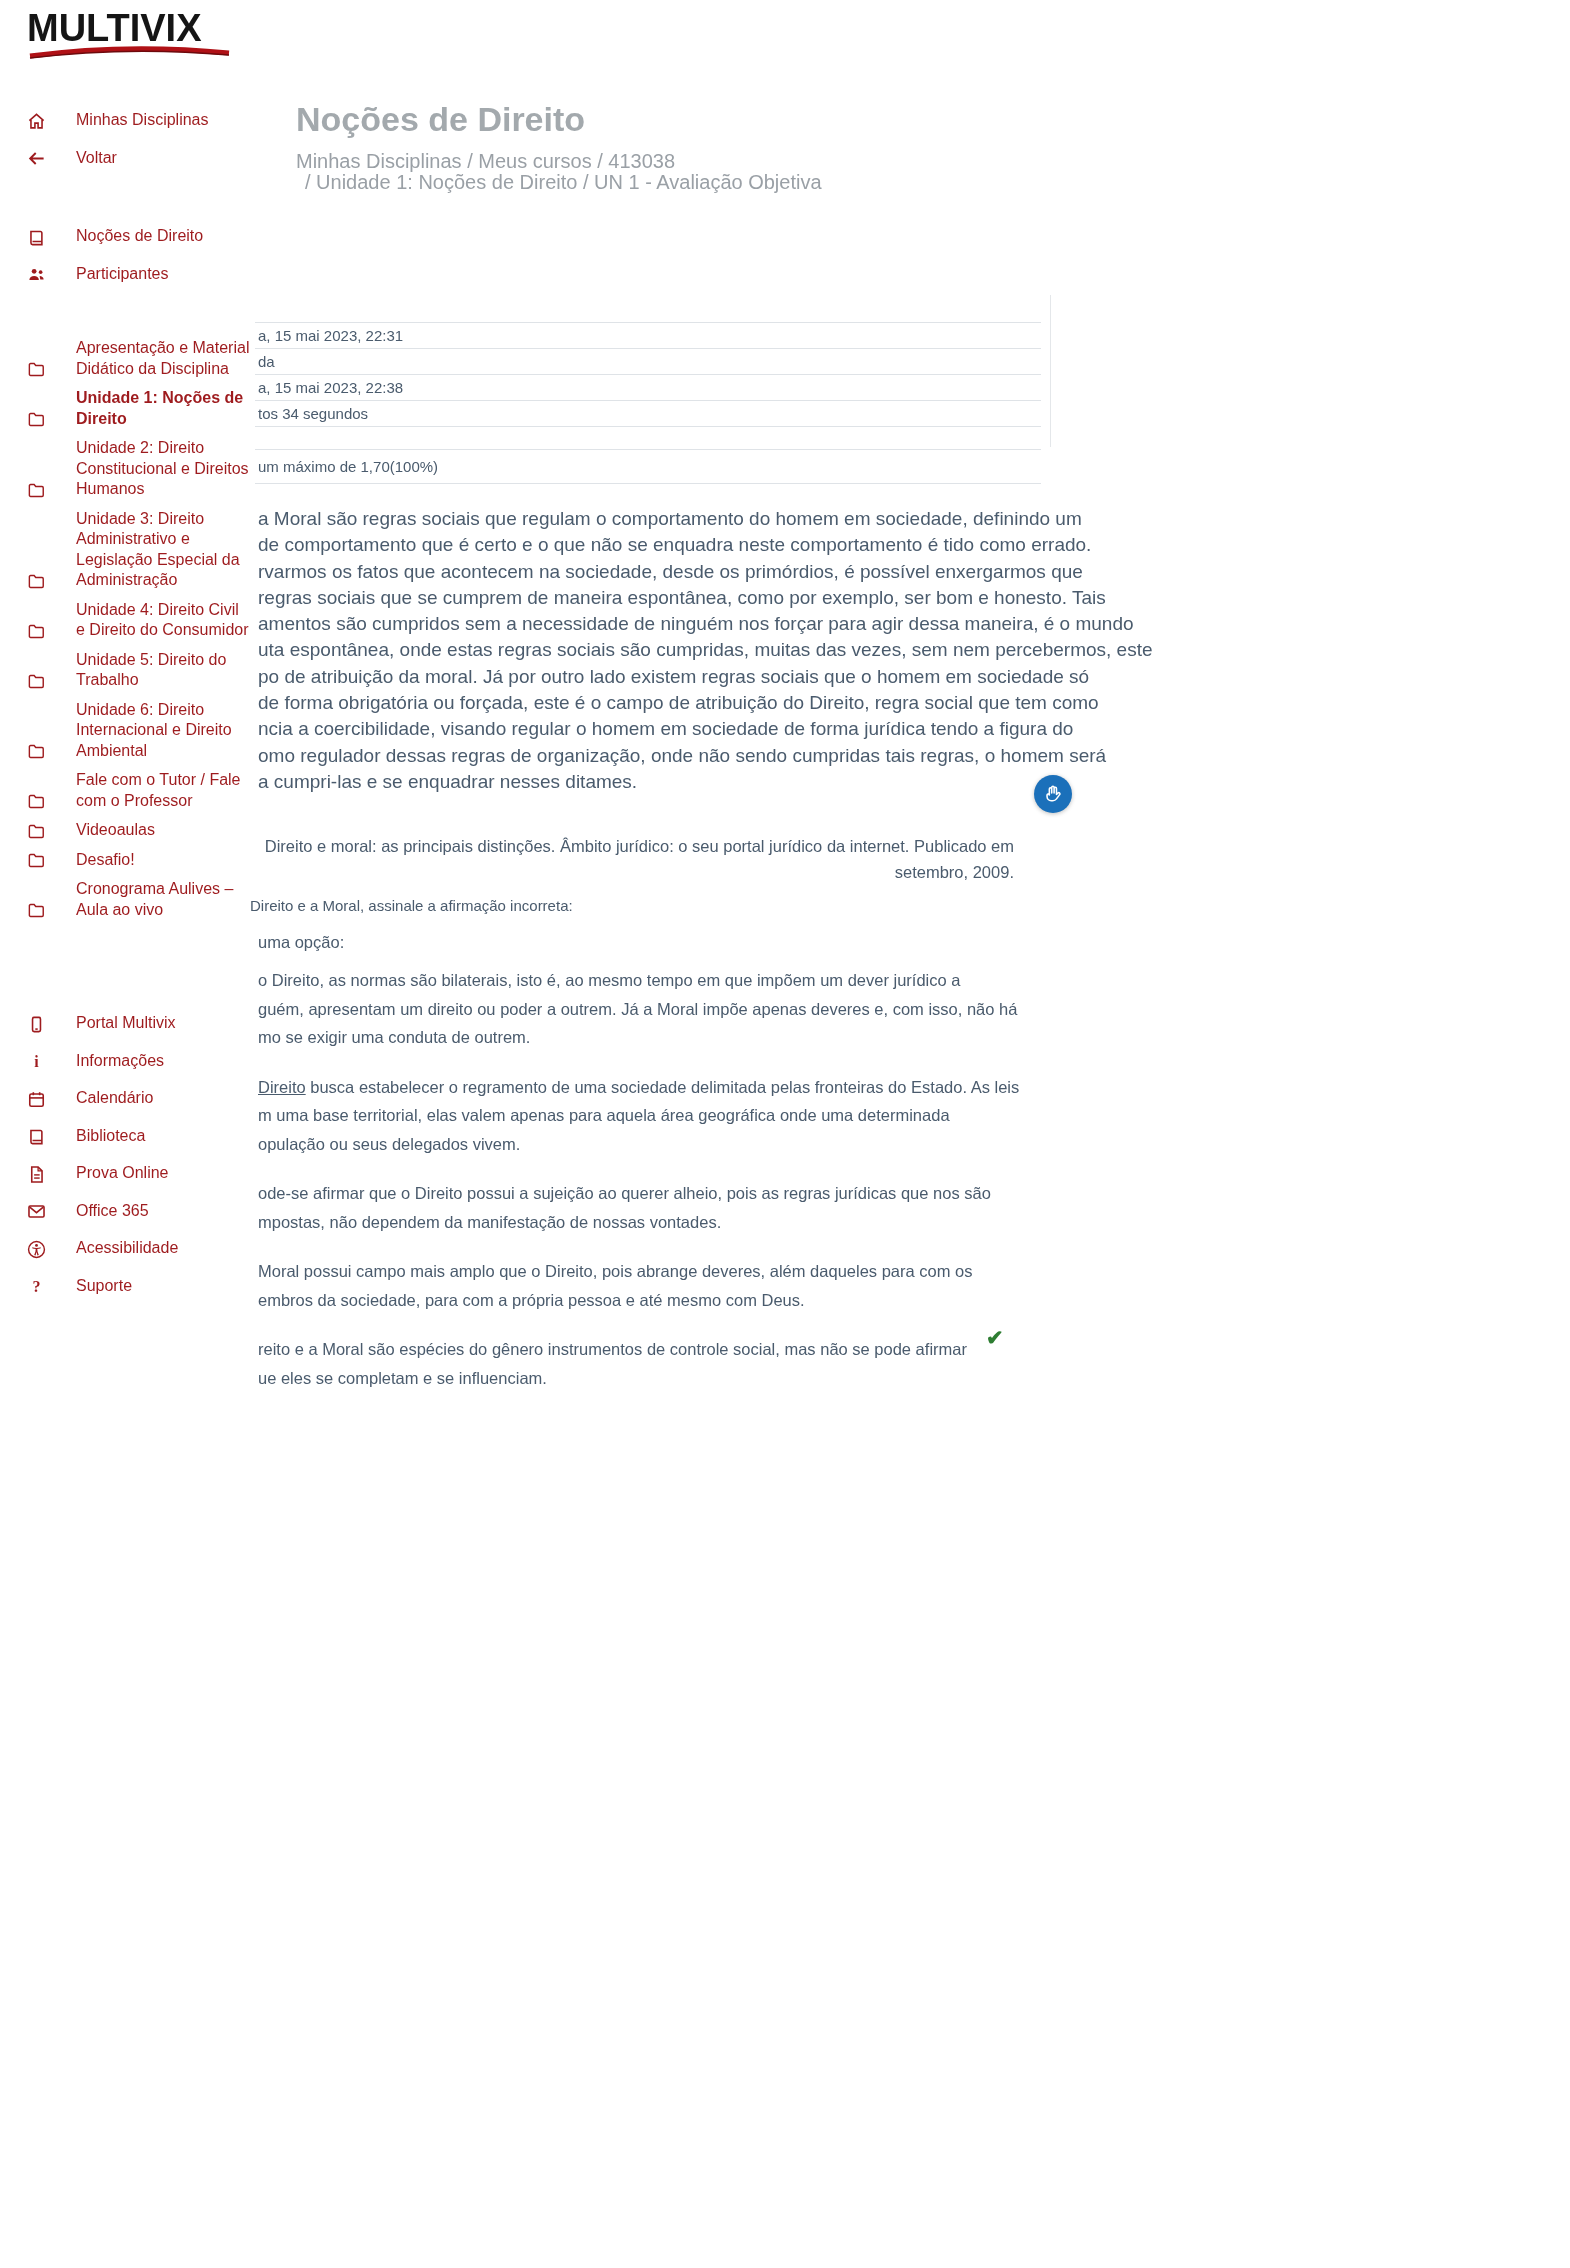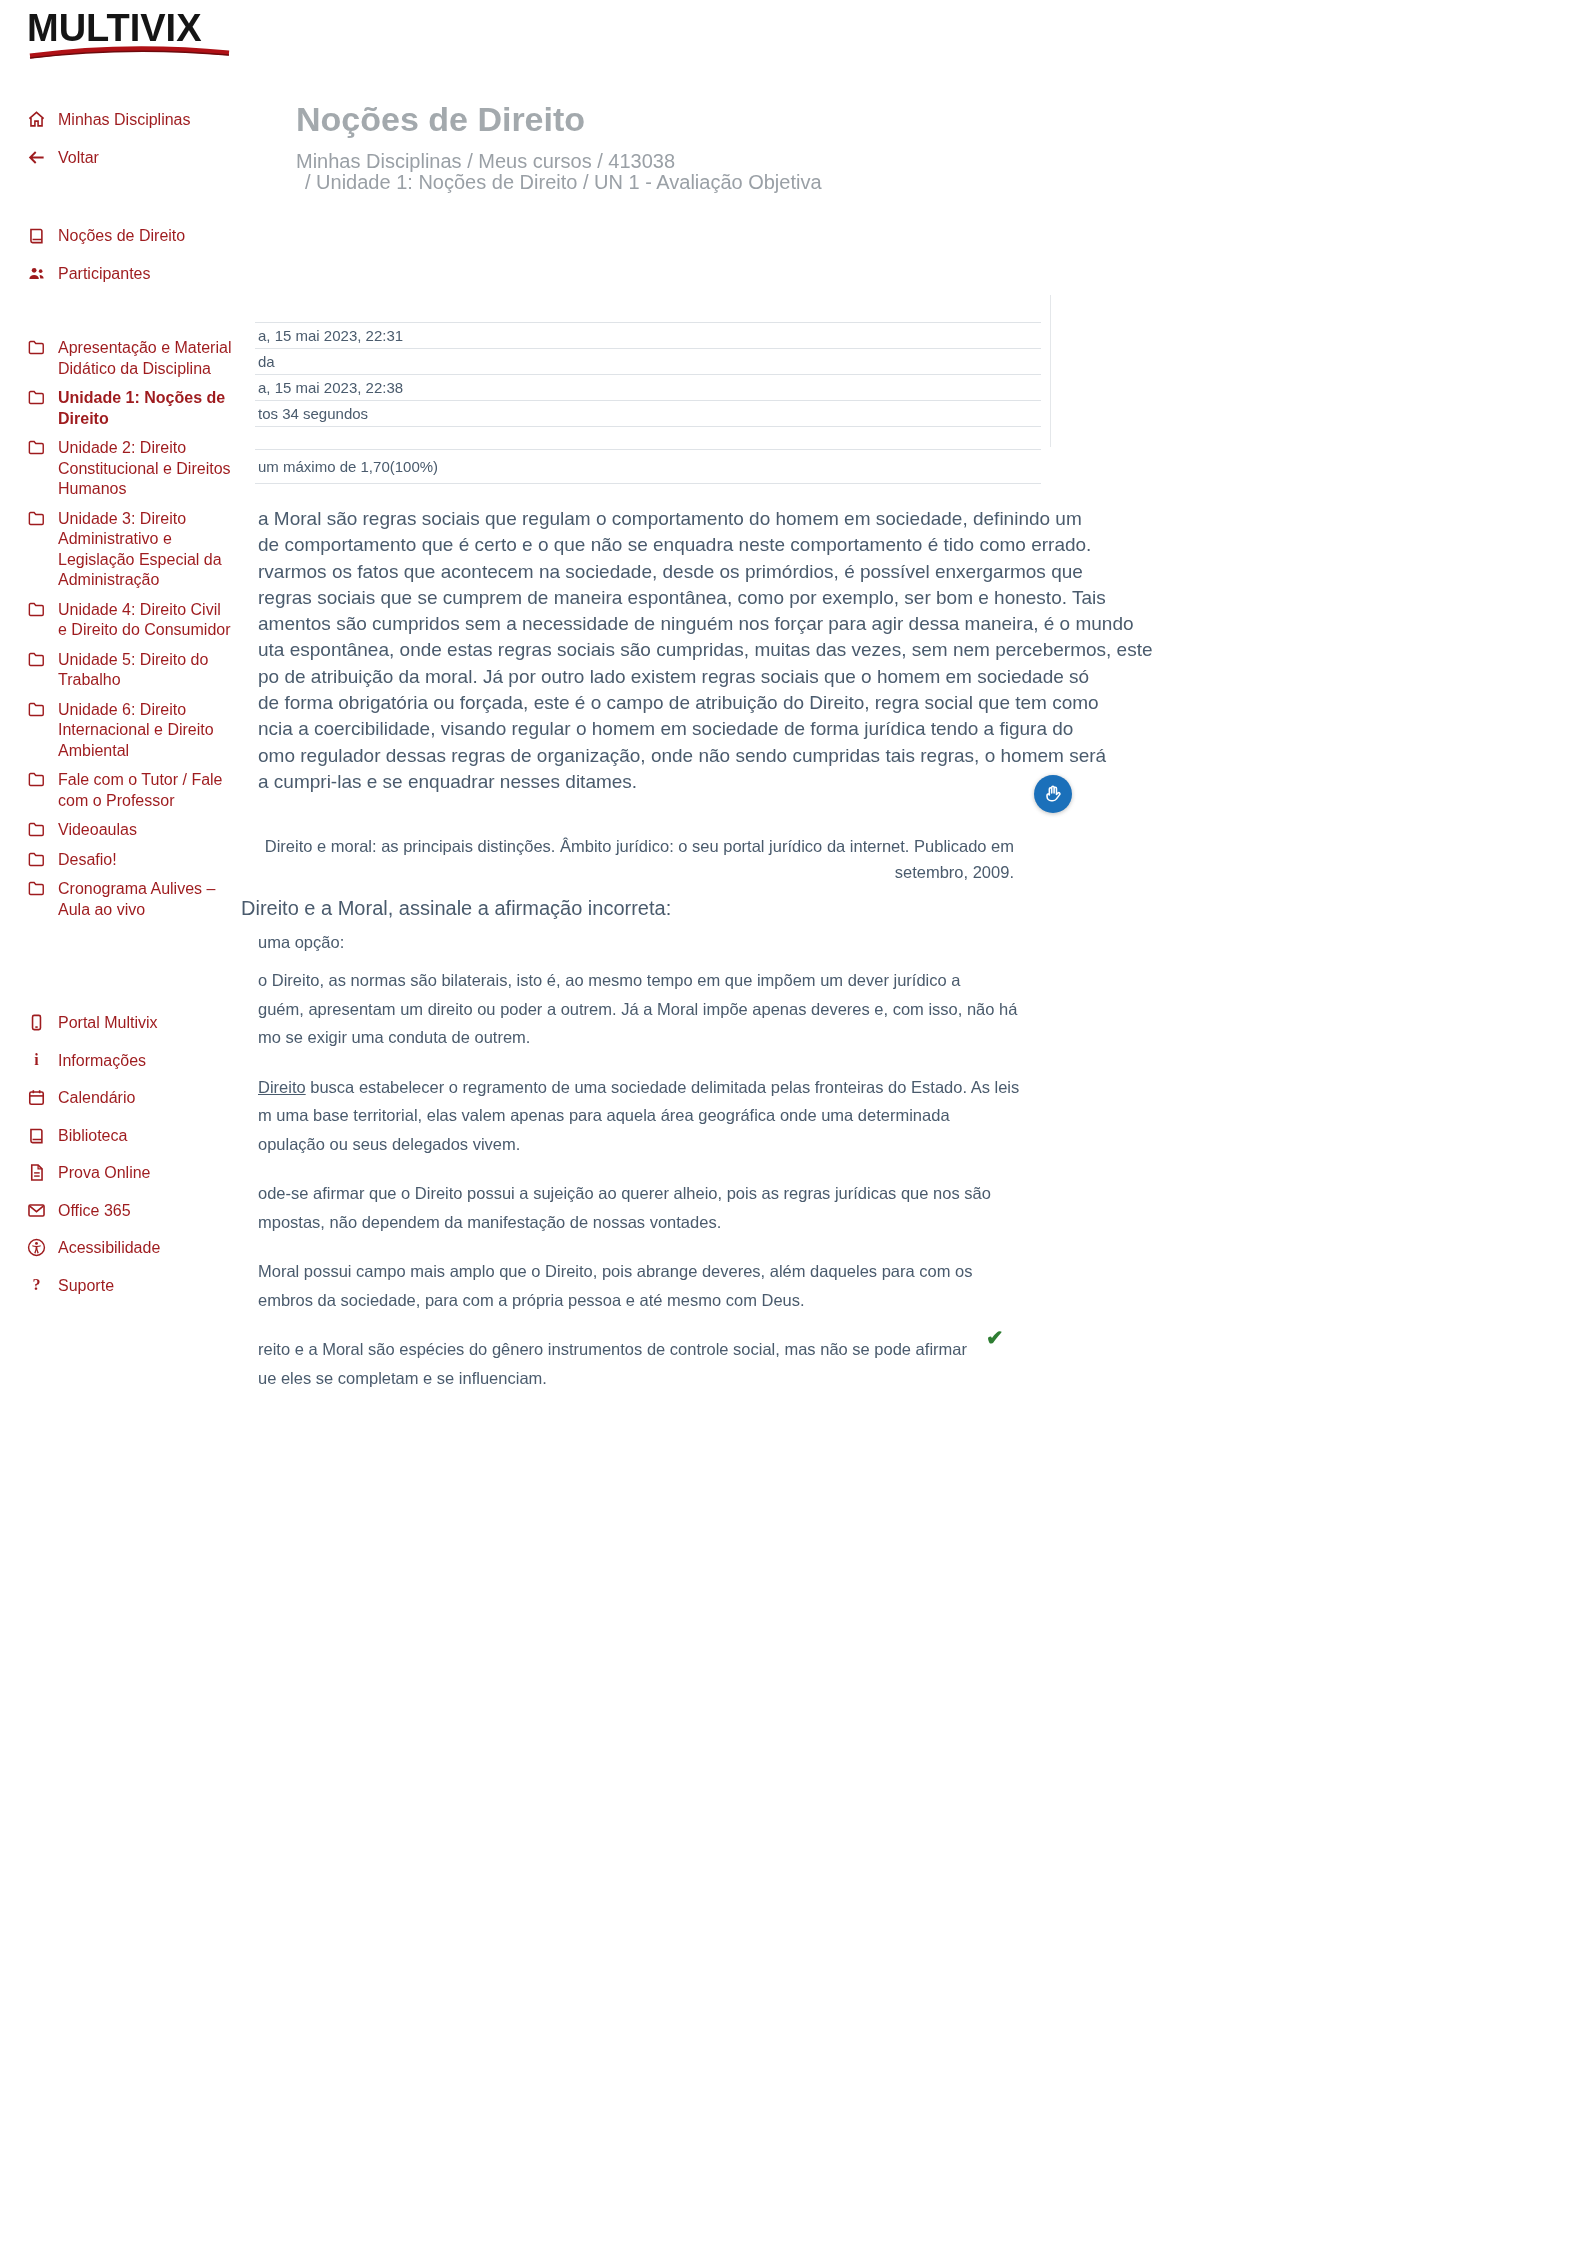--- a/index.html
+++ b/index.html
@@ -6,21 +6,21 @@
   .page{position:relative;width:1570px;height:2268px;background:#fff;overflow:hidden;
         font-family:"Liberation Sans", sans-serif;color:#4a5b6d;}
 
   
   .logo{position:absolute;left:27px;top:8px;width:210px;}
   .logo-text{font-size:38px;font-weight:900;color:#151515;letter-spacing:0px;line-height:40px;}
   .logo-swoosh{display:block;margin-top:-2px;}
 
   
   .side{position:absolute;left:27px;color:#9e1b1e;}
-  .side-item{display:flex;align-items:flex-start;gap:12px;margin-bottom:17px;cursor:pointer;}
+  .side-item{display:flex;align-items:flex-end;gap:30px;margin-bottom:17px;cursor:pointer;}
   .side-item .icon{width:19px;height:19px;flex:0 0 19px;display:inline-flex;align-items:center;justify-content:center;}
   .side-item .icon svg{width:19px;height:19px;}
   .side-item .label{font-size:16px;line-height:20.5px;width:176px;}
   .side-item .label.bold{font-weight:bold;}
   .icon-txt{font-weight:800;font-size:16px;font-family:"Liberation Serif", serif;}
   .grp-nav{top:110px;}
   .grp-course{top:226px;}
   .grp-sections{top:338px;}
   .grp-sections .side-item{margin-bottom:9px;}
   .grp-tools{top:1013px;}
@@ -32,21 +32,21 @@
 
   .summary{position:absolute;left:255px;top:322px;width:786px;font-size:15px;}
   .summary-row{border-top:1px solid #dfe3e7;padding:3px 0 3px 3px;line-height:19px;}
   .summary-row.last{border-bottom:1px solid #dfe3e7;}
   .summary-row.final{margin-top:22px;border-top:1px solid #dfe3e7;border-bottom:1px solid #dfe3e7;padding:7px 0 7px 3px;}
   .vline{position:absolute;left:1050px;top:295px;width:1px;height:152px;background:#e4e7ea;}
 
   .question{position:absolute;left:258px;top:506px;width:758px;font-size:19px;}
   .q-line{line-height:26.3px;white-space:nowrap;}
   .citation{position:absolute;left:258px;top:833px;width:756px;text-align:right;font-size:16.5px;line-height:26.3px;}
-  .prompt{position:absolute;left:241px;top:897px;font-size:20px;}
+  .prompt{position:absolute;left:250px;top:897px;font-size:15px;}
   .choose{position:absolute;left:258px;top:933px;font-size:16.5px;}
 
   .options{position:absolute;left:258px;top:966px;width:760px;font-size:16.5px;}
   .option{margin-bottom:21px;position:relative;}
   .o-line{line-height:28.5px;white-space:nowrap;}
   .u{text-decoration:underline;}
   .check{position:absolute;left:728px;top:-9px;color:#2e7d32;font-size:21px;font-weight:bold;}
 
   .access-widget{position:absolute;left:1034px;top:775px;width:38px;height:38px;border-radius:50%;
                  background:#1b70ba;display:flex;align-items:center;justify-content:center;cursor:pointer;

